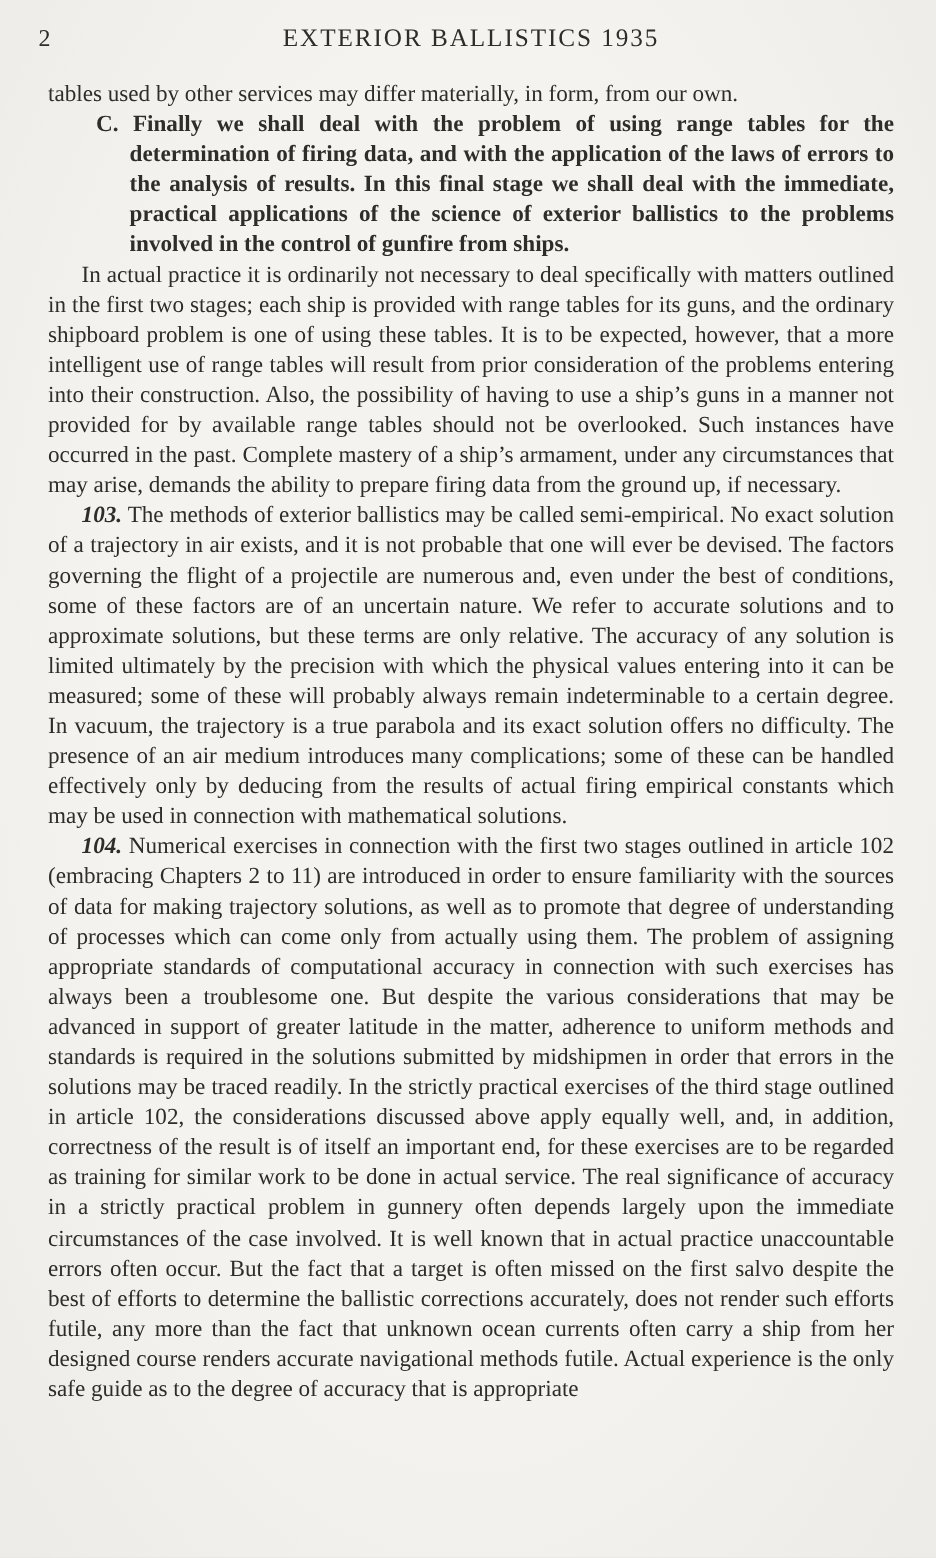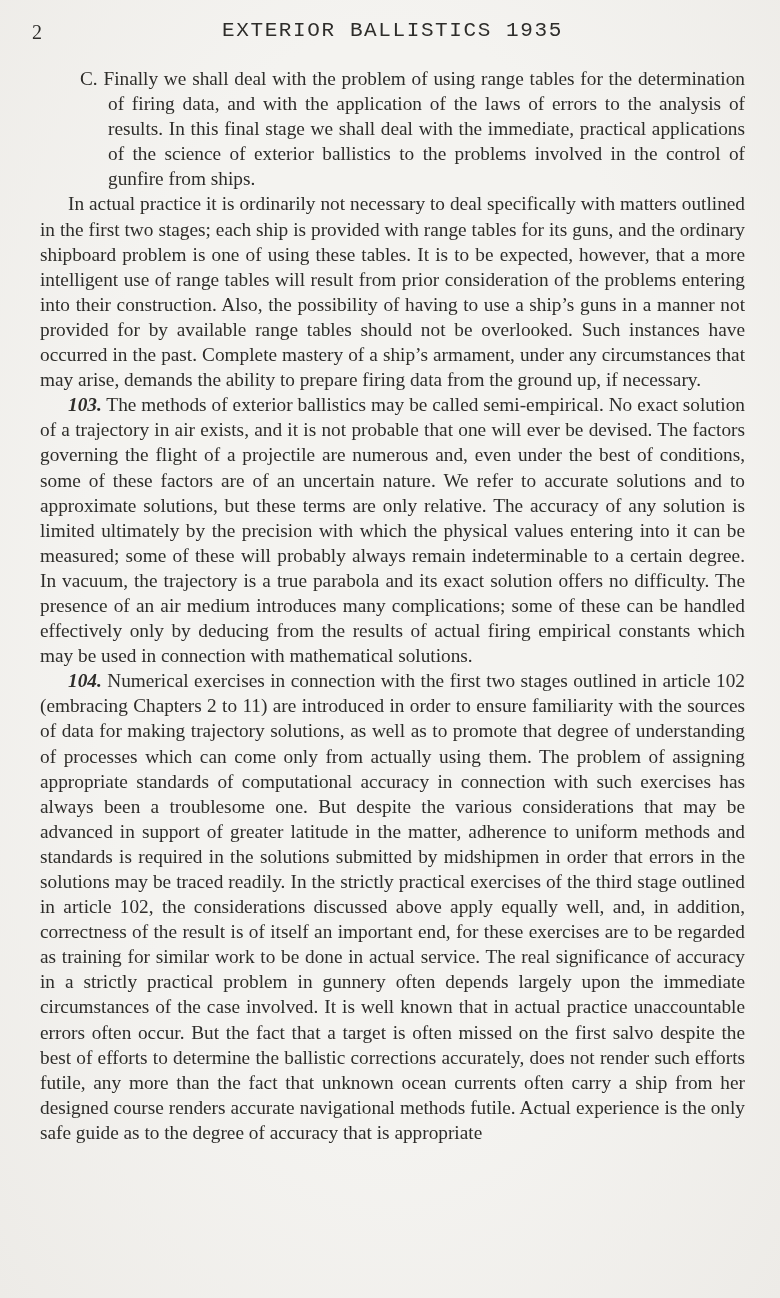--- a/index.html
+++ b/index.html
@@ -30,34 +30,34 @@
     font-size: 20px;
     line-height: 26px;
   }
   .running-title {
     display: block;
     text-align: center;
     font-size: 21px;
     line-height: 26px;
     letter-spacing: 1.6px;
     white-space: nowrap;
-    font-family: Liberation Mono, monospace;
   }
   .body-text {
     font-size: 19.3px;
     line-height: 25.1px;
     text-align: justify;
   }
   .body-text p { margin: 0; }
   .cont-block {
     margin-left: 68px;
   }
   .list-item {
     padding-left: 68px;
     text-indent: -28px;
+    font-weight: bold;
   }
   .list-marker {
     display: inline;
   }
   .para {
     text-indent: 28px;
   }
   .pnum {
     font-weight: bold;
     font-style: italic;
@@ -68,20 +68,21 @@
 
 <div class="page">
 
   <div class="header">
     <span class="page-num">2</span>
     <span class="running-title">EXTERIOR BALLISTICS 1935</span>
   </div>
 
   <div class="body-text">
 
+    <p class="cont-block">tables used by other services may differ materially, in form, from our own.</p>
 
     <p class="list-item"><span class="list-marker">C.</span> <span>Finally we shall deal with the problem of using range tables for the determination of firing data, and with the application of the laws of errors to the analysis of results. In this final stage we shall deal with the immediate, practical applications of the science of exterior ballistics to the problems involved in the control of gunfire from ships.</span></p>
 
     <p class="para"><span>In actual practice it is ordinarily not necessary to deal specifically with matters outlined in the first two stages; each ship is provided with range tables for its guns, and the ordinary shipboard problem is one of using these tables. It is to be expected, however, that a more intelligent use of range tables will result from prior consideration of the problems entering into their construction. Also, the possibility of having to use a ship’s guns in a manner not provided for by available range tables should not be overlooked. Such instances have occurred in the past. Complete mastery of a ship’s armament, under any circumstances that may arise, demands the ability to prepare firing data from the ground up, if necessary.</span></p>
 
     <p class="para"><span class="pnum">103.</span> <span>The methods of exterior ballistics may be called semi-empirical. No exact solution of a trajectory in air exists, and it is not probable that one will ever be devised. The factors governing the flight of a projectile are numerous and, even under the best of conditions, some of these factors are of an uncertain nature. We refer to accurate solutions and to approximate solutions, but these terms are only relative. The accuracy of any solution is limited ultimately by the precision with which the physical values entering into it can be measured; some of these will probably always remain indeterminable to a certain degree. In vacuum, the trajectory is a true parabola and its exact solution offers no difficulty. The presence of an air medium introduces many complications; some of these can be handled effectively only by deducing from the results of actual firing empirical constants which may be used in connection with mathematical solutions.</span></p>
 
     <p class="para"><span class="pnum">104.</span> <span>Numerical exercises in connection with the first two stages outlined in article 102 (embracing Chapters 2 to 11) are introduced in order to ensure familiarity with the sources of data for making trajectory solutions, as well as to promote that degree of understanding of processes which can come only from actually using them. The problem of assigning appropriate standards of computational accuracy in connection with such exercises has always been a troublesome one. But despite the various considerations that may be advanced in support of greater latitude in the matter, adherence to uniform methods and standards is required in the solutions submitted by midshipmen in order that errors in the solutions may be traced readily. In the strictly practical exercises of the third stage outlined in article 102, the considerations discussed above apply equally well, and, in addition, correctness of the result is of itself an important end, for these exercises are to be regarded as training for similar work to be done in actual service. The real significance of accuracy in a strictly practical problem in gunnery often depends largely upon the immediate circumstances of the case involved. It is well known that in actual practice unaccountable errors often occur. But the fact that a target is often missed on the first salvo despite the best of efforts to determine the ballistic corrections accurately, does not render such efforts futile, any more than the fact that unknown ocean currents often carry a ship from her designed course renders accurate navigational methods futile. Actual experience is the only safe guide as to the degree of accuracy that is appropriate</span></p>
 
   </div>

